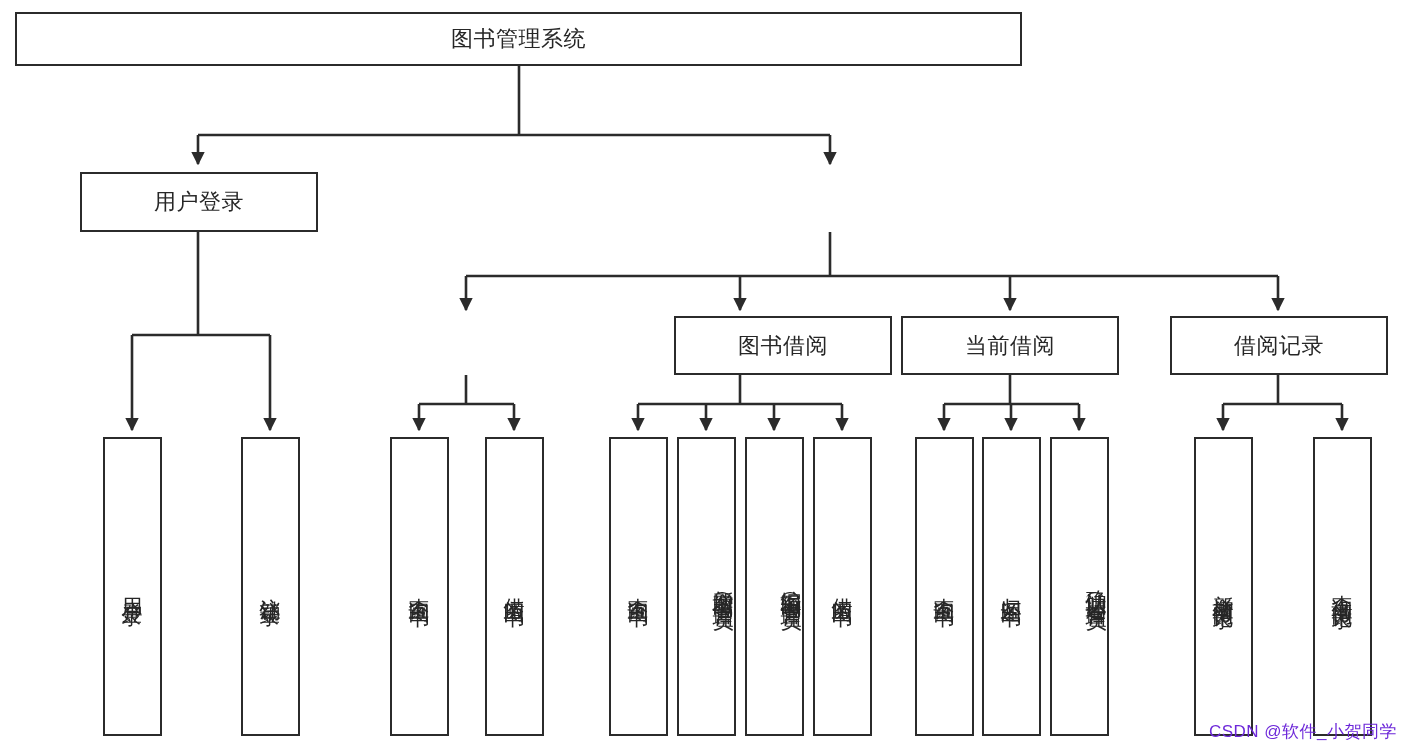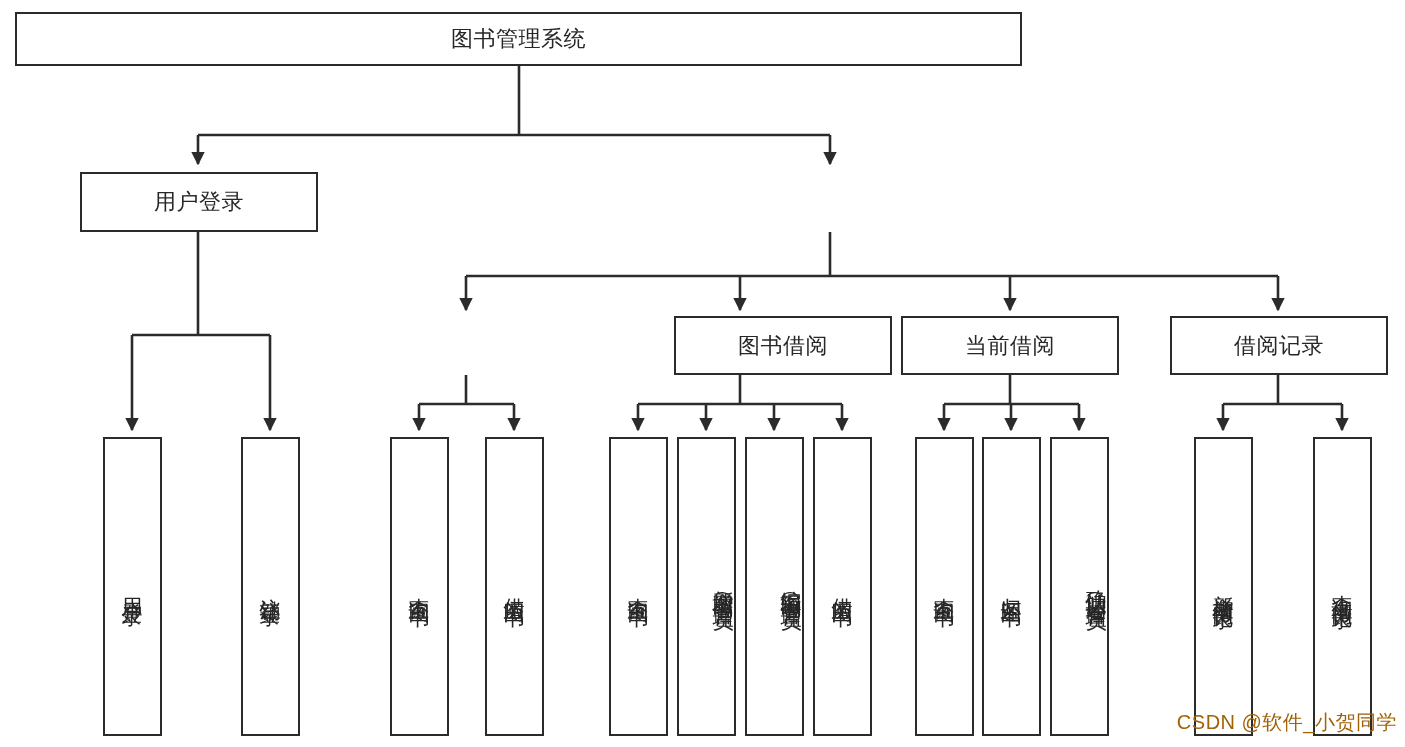--- a/index.html
+++ b/index.html
@@ -52,23 +52,23 @@
   .node.v.mid {
     align-items: center;
   }
   .node-label {
     display: block;
     white-space: nowrap;
   }
   .watermark {
     position: absolute;
     right: 8px;
-    bottom: 11px;
-    font-size: 20px;
-    color: #a16207;
+    bottom: 4px;
+    font-size: 17px;
+    color: #6d28d9;
     letter-spacing: 0.5px;
     white-space: nowrap;
     user-select: none;
   }
 </style>
 </head>
 <body>
 
 <div id="canvas">
 

